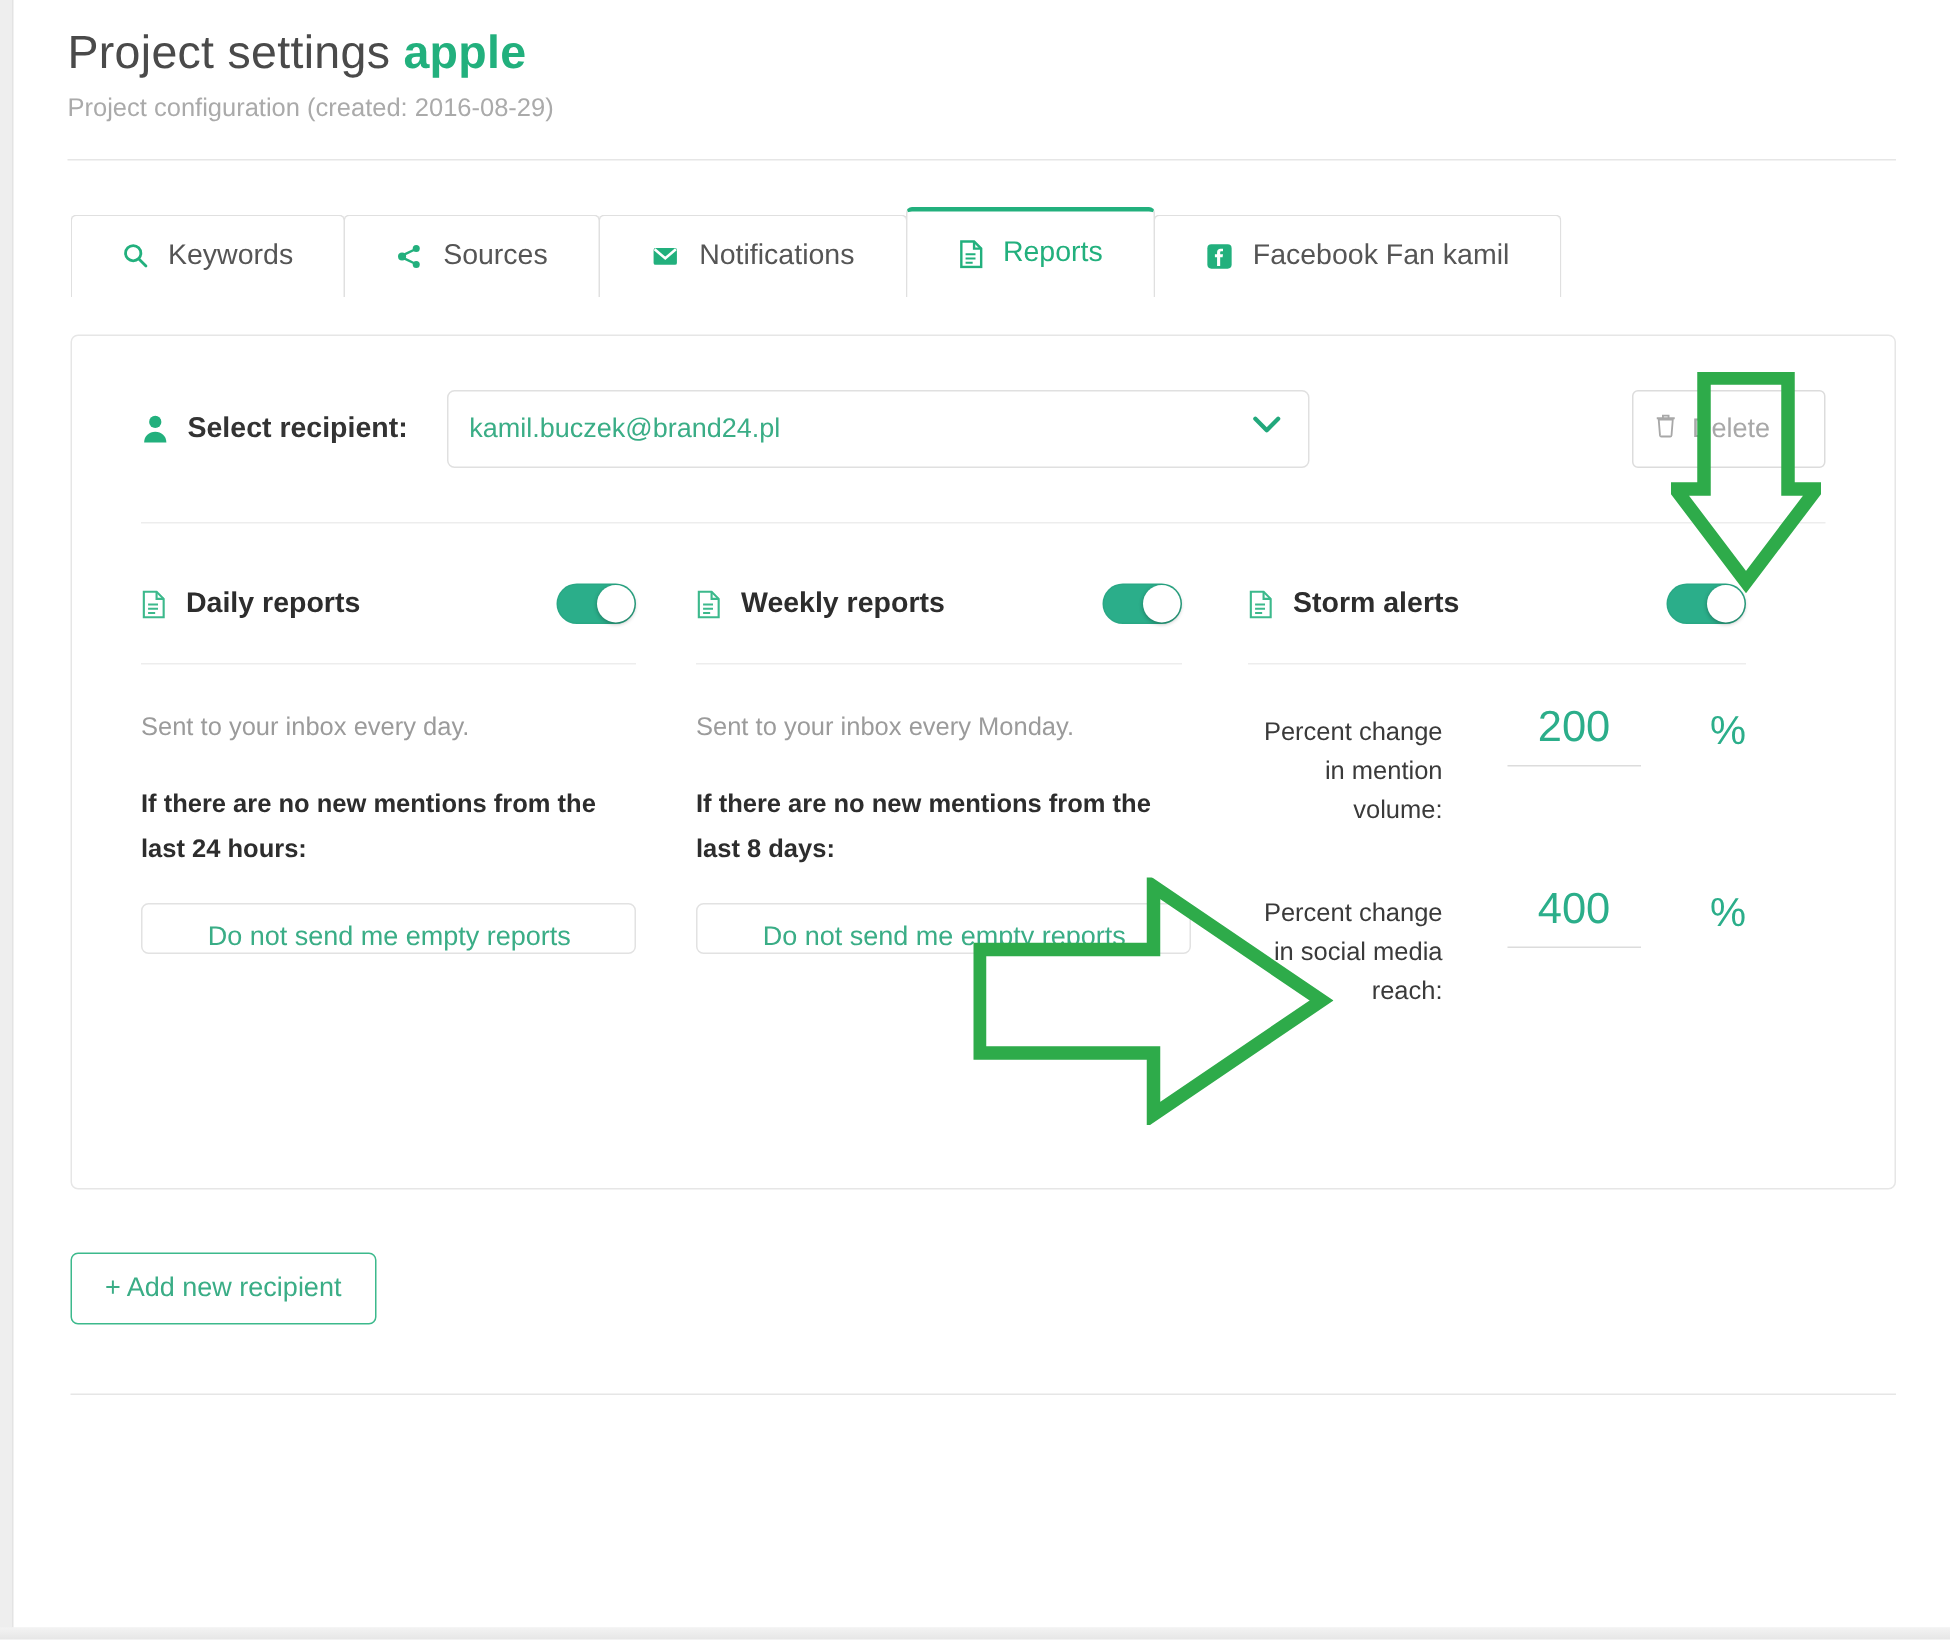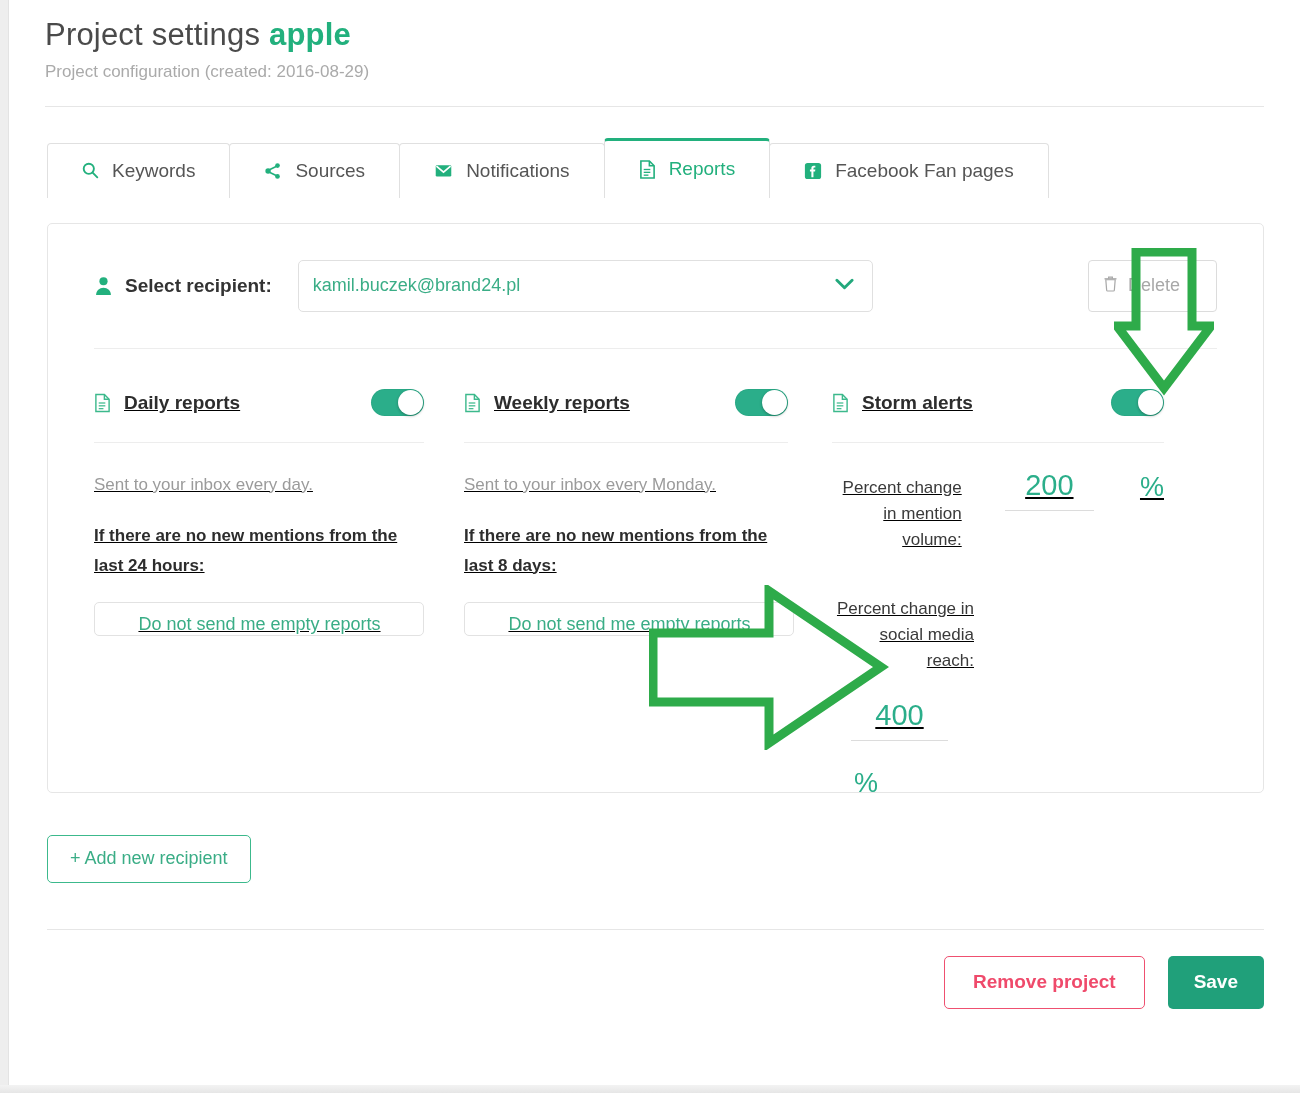--- a/index.html
+++ b/index.html
@@ -106,21 +106,21 @@
     gap: 10px; padding: 0 14px;
     color: #a8a8a8; font-size: 18px;
     cursor: pointer;
   }
   .card-rule {
     margin: 36px 46px 0 46px; height: 1px; background: #ededed;
   }
 
   
   .cols {
-    display: flex; padding: 0 46px; margin-top: 32px; text-decoration: underline;
+    display: flex; padding: 0 46px; margin-top: 32px;
   }
   .col { width: 364px; padding-right: 34px; }
   .col:nth-child(2) { padding-left: 6px; }
   .col:nth-child(3) { padding-left: 10px; width: 376px; }
   .col-head {
     display: flex; align-items: center; height: 44px;
     justify-content: space-between;
   }
   .col-head-left { display: flex; align-items: center; gap: 13px; }
   .doc-icon { color: #3cb98c; display: flex; }
@@ -157,21 +157,21 @@
     position: relative; top: 11px; white-space: nowrap;
   }
   .sel-small .chev { position: relative; top: 9px; }
 
   
   .storm-field {
     display: flex; align-items: flex-start;
     margin-top: 26px;
     gap: 24px;
   }
-  .storm-field.second { margin-top: 36px; flex-direction: column; }
+  .storm-field.second { margin-top: 36px; }
   .storm-label {
     width: 142px; text-align: right;
     font-size: 17px; color: #3a3a3a; line-height: 1.55;
     padding-top: 6px;
   }
   .storm-input {
     width: 97px; margin-left: 19px;
     border-bottom: 1px solid #dcdcdc;
     padding: 0 4px 8px 4px;
     font-size: 29px; color: #2bae8a; font-weight: 400;
@@ -273,21 +273,21 @@
       </span>
       <span>Reports</span>
     </div>
     <div class="tab">
       <span class="tab-icon">
         <svg width="18" height="18" viewBox="0 0 20 20">
             <rect x="1" y="1" width="18" height="18" rx="3" fill="currentColor"></rect>
             <path d="M12.6 6.2 h-1.3 c-.5 0-.8.3-.8.9 V8.4 h2.1 l-.3 2.2 h-1.8 V17 h-2.3 v-6.4 H6.6 V8.4 h1.6 V6.9 c0-1.6 1-2.6 2.6-2.6 h1.8 z" fill="#fff"></path>
           </svg>
       </span>
-      <span>Facebook Fan pages</span>
+      <span>Facebook Fan kamil</span>
     </div>
     <div class="tabs-underline"></div>
   </div>
 
   
   <div class="card">
 
     <div class="recipient-row">
       <span class="person-icon">
         <svg width="19" height="20" viewBox="0 0 20 21">
@@ -418,28 +418,20 @@
     </div>
   </div>
 
   
   <div class="add-btn">
     <span>+ Add new recipient</span>
   </div>
 
   <div class="footer-rule"></div>
 
-  <div class="footer-actions">
-    <div class="btn-remove">
-      <span>Remove project</span>
-    </div>
-    <div class="btn-save">
-      <span>Save</span>
-    </div>
-  </div>
 
   
   <div class="anno" id="anno-down">
     <svg width="100" height="245" viewBox="0 0 100 245">
       <path d="M22 4 H78 V78 H97 L50 140 L3 78 H22 Z" fill="none" stroke="#2eab4a" stroke-width="9" stroke-linejoin="miter"></path>
     </svg>
   </div>
 
   <div class="anno" id="anno-right">
     <svg width="240" height="165" viewBox="0 0 240 165">

